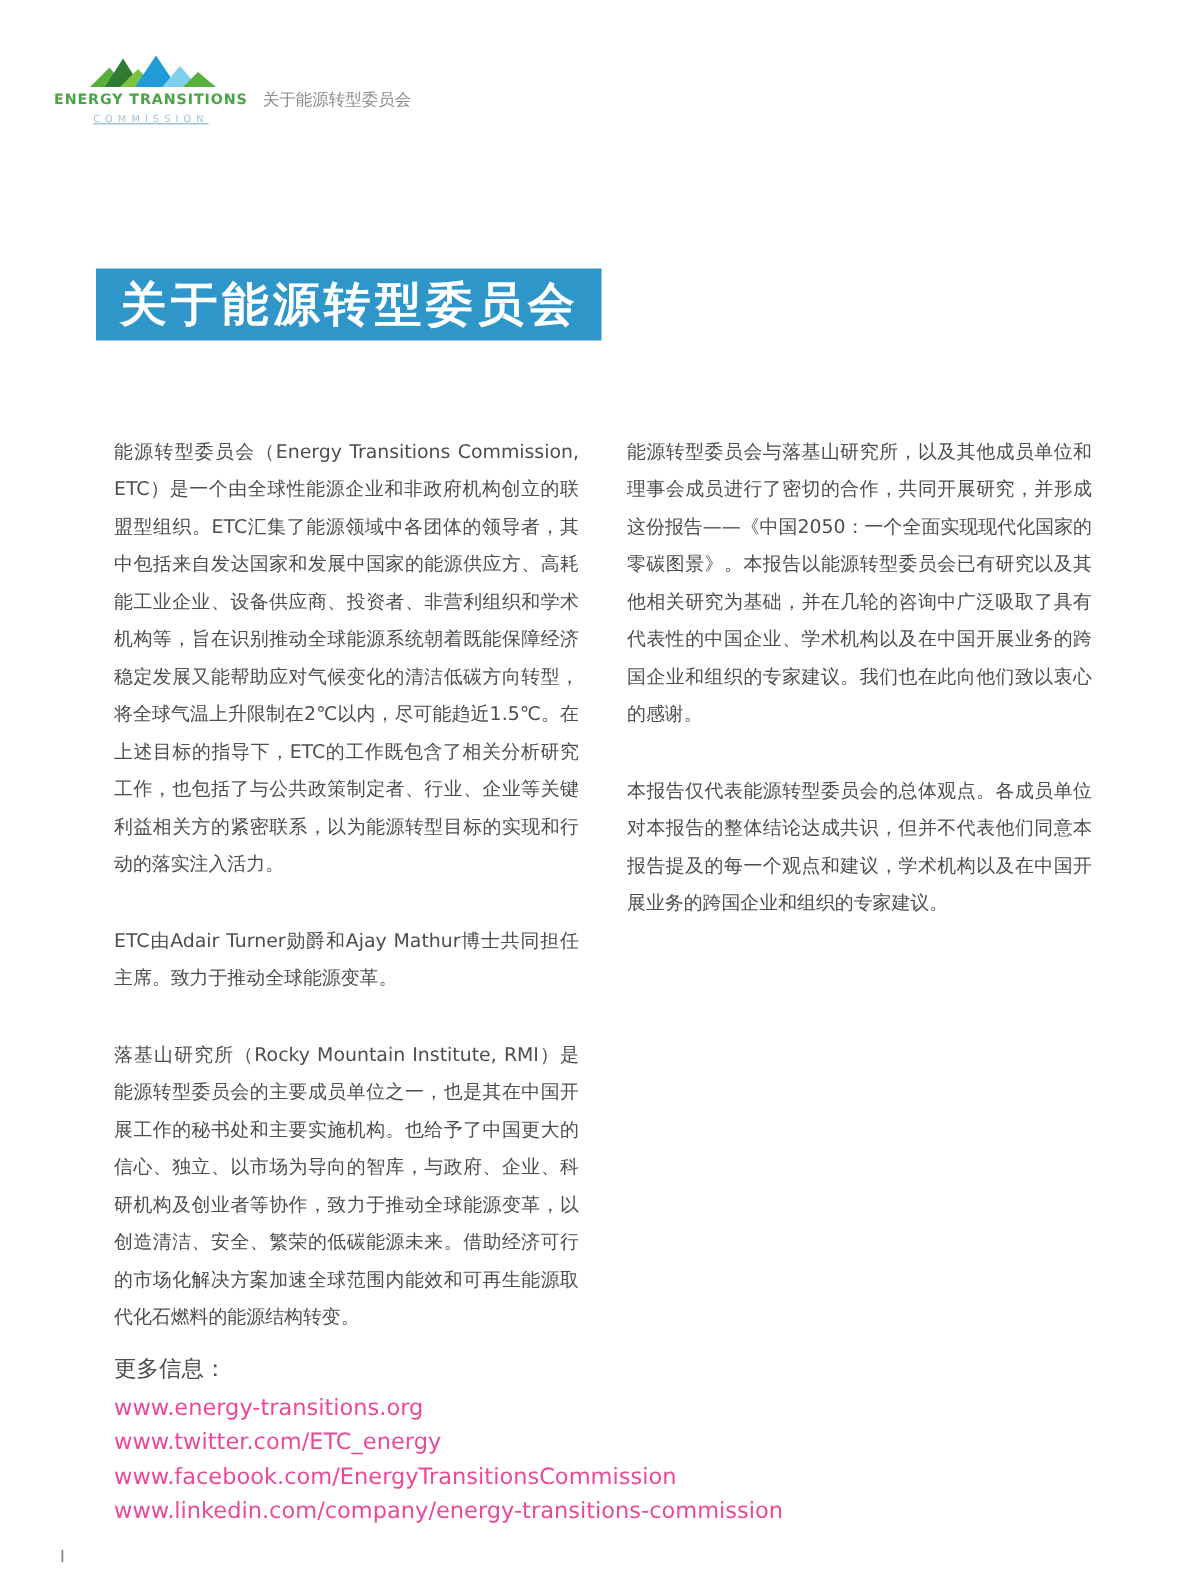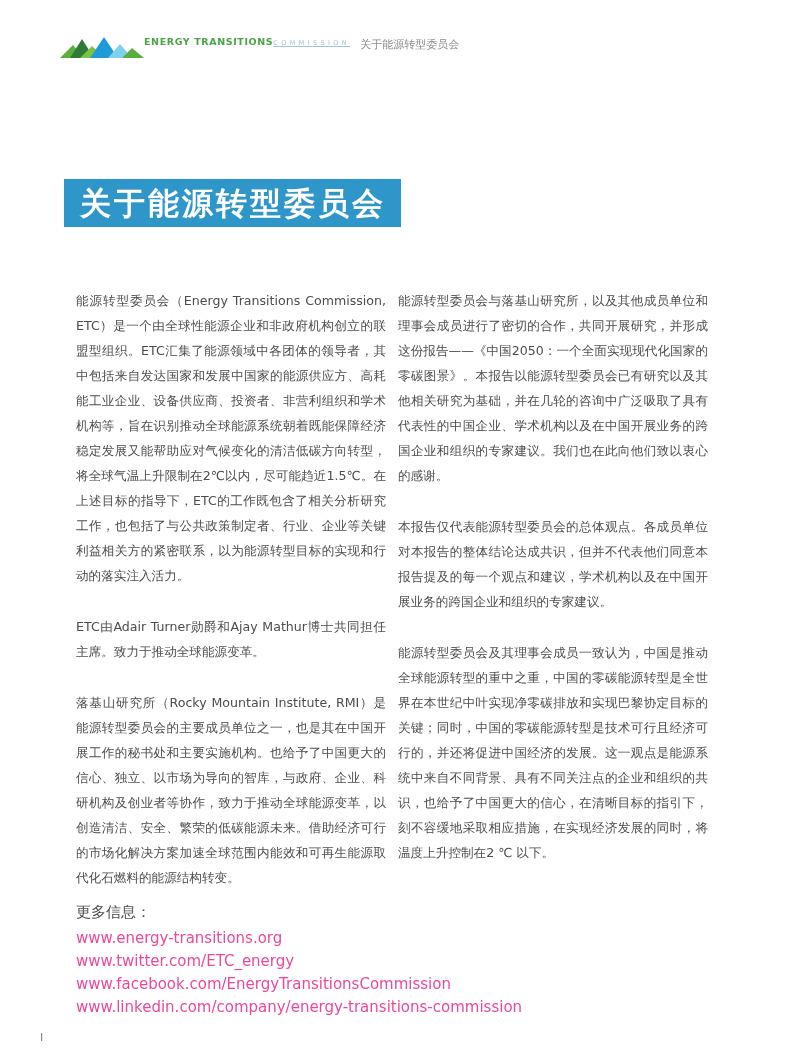--- a/index.html
+++ b/index.html
@@ -14,21 +14,21 @@
     position:absolute; inset:0;
     width:793px; height:1058px;
     background:#ffffff; overflow:hidden;
   }
 
   
   .header {
     position:absolute; top:36px; left:36px;
     display:flex; align-items:flex-end;
   }
-  .logo { display:flex; flex-direction:row; }
+  .logo { display:flex; flex-direction:column; }
   .logo-mark { margin-left:24px; margin-bottom:3px; }
   .logo-line1 {
     color:#4aa546; font-weight:bold; font-size:9.5px;
     letter-spacing:0.6px; white-space:nowrap;
   }
   .logo-line2 {
     color:#9fc3d8; font-size:6.5px; letter-spacing:3.4px;
     margin-top:3px; text-align:center; white-space:nowrap;text-decoration:underline;
   }
   .header-label {
@@ -41,21 +41,21 @@
     position:absolute; top:179px; left:64px;
     background:#2e96c8; color:#ffffff;
     font-size:31px; font-weight:bold; letter-spacing:3px;
     line-height:48px; padding:0 15px 0 16px;
     white-space:nowrap;
   }
 
   
   .columns {
     position:absolute; top:288px; left:76px; width:640px;
-    display:grid; grid-template-columns:310px 310px; column-gap:12px;
+    display:grid; grid-template-columns:310px 310px; column-gap:32px;
     font-size:12.6px; line-height:25px;
     text-align:justify; color:#4d4d4d;
   }
   .col p { margin-bottom:26px; }
   .col p:last-child { margin-bottom:0; }
 
   
   .footer {
     position:absolute; left:76px; top:901px;
     font-size:15px; line-height:23px;
@@ -95,21 +95,20 @@
 
   <main class="columns">
     <div class="col">
       <p>能源转型委员会（Energy Transitions Commission, ETC）是一个由全球性能源企业和非政府机构创立的联盟型组织。ETC汇集了能源领域中各团体的领导者，其中包括来自发达国家和发展中国家的能源供应方、高耗能工业企业、设备供应商、投资者、非营利组织和学术机构等，旨在识别推动全球能源系统朝着既能保障经济稳定发展又能帮助应对气候变化的清洁低碳方向转型，将全球气温上升限制在2℃以内，尽可能趋近1.5℃。在上述目标的指导下，ETC的工作既包含了相关分析研究工作，也包括了与公共政策制定者、行业、企业等关键利益相关方的紧密联系，以为能源转型目标的实现和行动的落实注入活力。</p>
       <p>ETC由Adair Turner勋爵和Ajay Mathur博士共同担任主席。致力于推动全球能源变革。</p>
       <p>落基山研究所（Rocky Mountain Institute, RMI）是能源转型委员会的主要成员单位之一，也是其在中国开展工作的秘书处和主要实施机构。也给予了中国更大的信心、独立、以市场为导向的智库，与政府、企业、科研机构及创业者等协作，致力于推动全球能源变革，以创造清洁、安全、繁荣的低碳能源未来。借助经济可行的市场化解决方案加速全球范围内能效和可再生能源取代化石燃料的能源结构转变。</p>
     </div>
     <div class="col">
       <p>能源转型委员会与落基山研究所，以及其他成员单位和理事会成员进行了密切的合作，共同开展研究，并形成这份报告——《中国2050：一个全面实现现代化国家的零碳图景》。本报告以能源转型委员会已有研究以及其他相关研究为基础，并在几轮的咨询中广泛吸取了具有代表性的中国企业、学术机构以及在中国开展业务的跨国企业和组织的专家建议。我们也在此向他们致以衷心的感谢。</p>
       <p>本报告仅代表能源转型委员会的总体观点。各成员单位对本报告的整体结论达成共识，但并不代表他们同意本报告提及的每一个观点和建议，学术机构以及在中国开展业务的跨国企业和组织的专家建议。</p>
-      <p>能源转型委员会及其理事会成员一致认为，中国是推动全球能源转型的重中之重，中国的零碳能源转型是全世界在本世纪中叶实现净零碳排放和实现巴黎协定目标的关键；同时，中国的零碳能源转型是技术可行且经济可行的，并还将促进中国经济的发展。这一观点是能源系统中来自不同背景、具有不同关注点的企业和组织的共识，也给予了中国更大的信心，在清晰目标的指引下，刻不容缓地采取相应措施，在实现经济发展的同时，将温度上升控制在2 ℃ 以下。</p>
     </div>
   </main>
 
   <footer class="footer">
     <div class="more-info">更多信息：</div>
     <a>www.energy-transitions.org</a>
     <a>www.twitter.com/ETC_energy</a>
     <a>www.facebook.com/EnergyTransitionsCommission</a>
     <a>www.linkedin.com/company/energy-transitions-commission</a>
   </footer>

